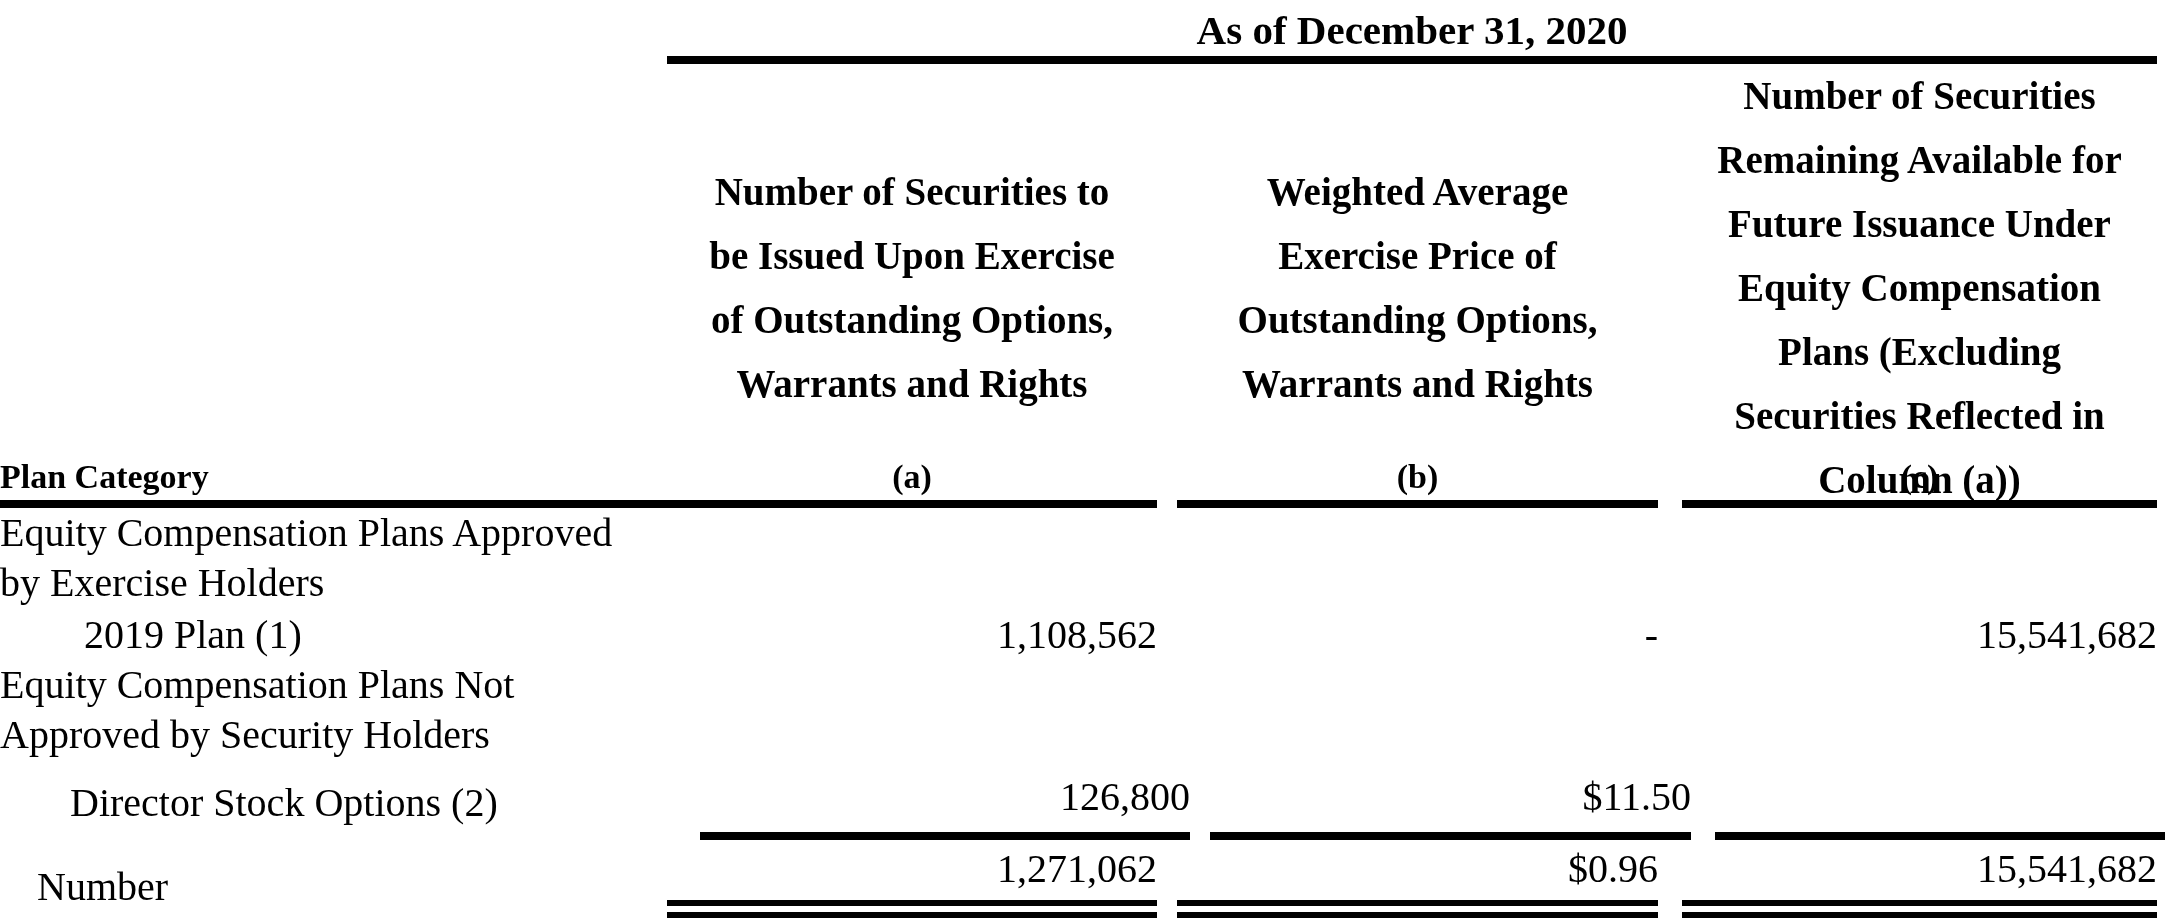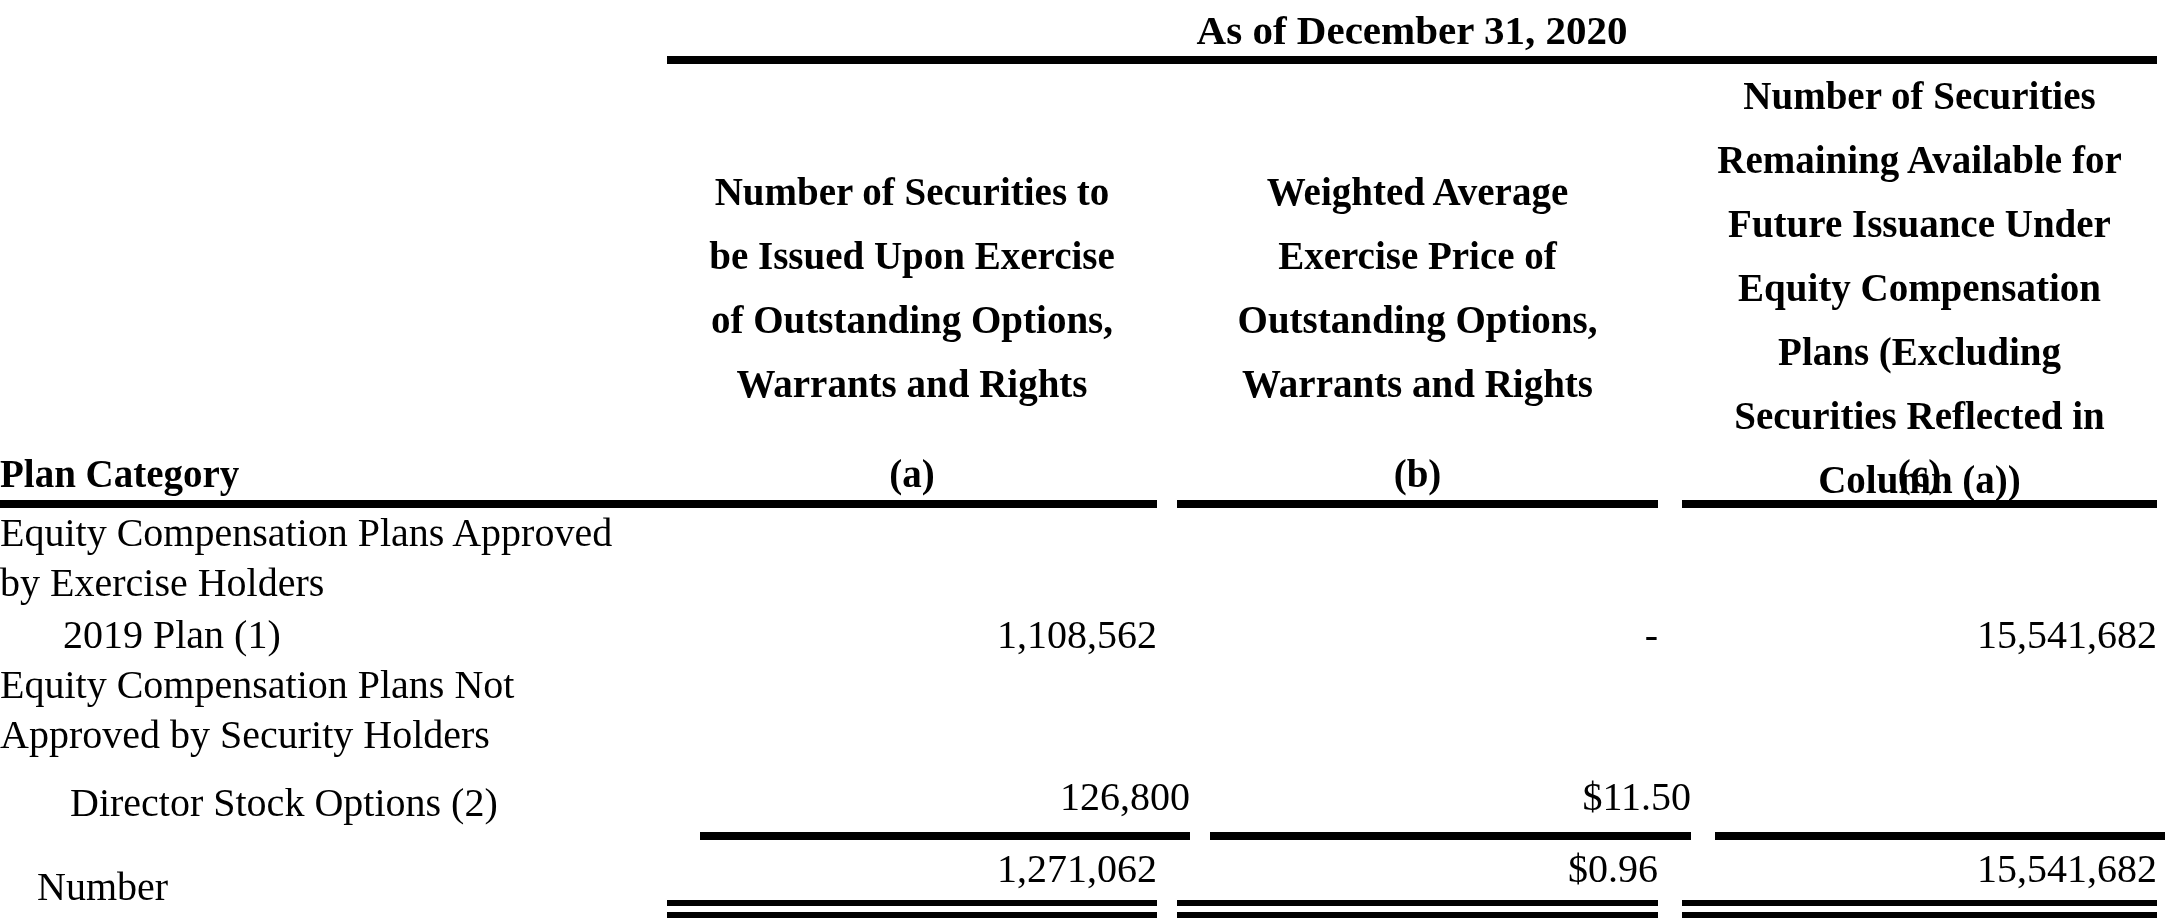--- a/index.html
+++ b/index.html
@@ -51,35 +51,35 @@
   
   .r-colheads { height: 386px; }
   .r-colheads .cell {
     align-items: center;
     font-size: 39px;
     line-height: 64px;
   }
 
   
   .r-letters { height: 58px; }
-  .r-letters .cell { padding-bottom: 4px; font-size: 39px; }
+  .r-letters .cell { padding-bottom: 4px; font-size: 34px; }
 
   
   .r-wrap2 { height: 100px; }
   .r-wrap2 .cell { line-height: 50px; align-items: center; }
   .r-line  { height: 52px; }
   .r-line .cell { padding-bottom: 2px; }
   .r-director { height: 80px; padding-left: 33px; }
   .r-director .cell { padding-bottom: 14px; }
   .r-director .cell.rule-b { padding-bottom: 12px; }
   .r-total { height: 78px; }
   .r-total .cell { padding-bottom: 8px; }
 
   .indent-1 { padding-left: 37px; }
-  .indent-2 { padding-left: 63px; }
+  .indent-2 { padding-left: 84px; }
 </style>
 </head>
 <body>
 
 <div class="page">
 
   <div class="row r-spanner">
     <div class="cell c-label"></div>
     <div class="cell c-span-abc bold center rule-b">As of December 31, 2020</div>
     <div class="cell c-edge"></div>

